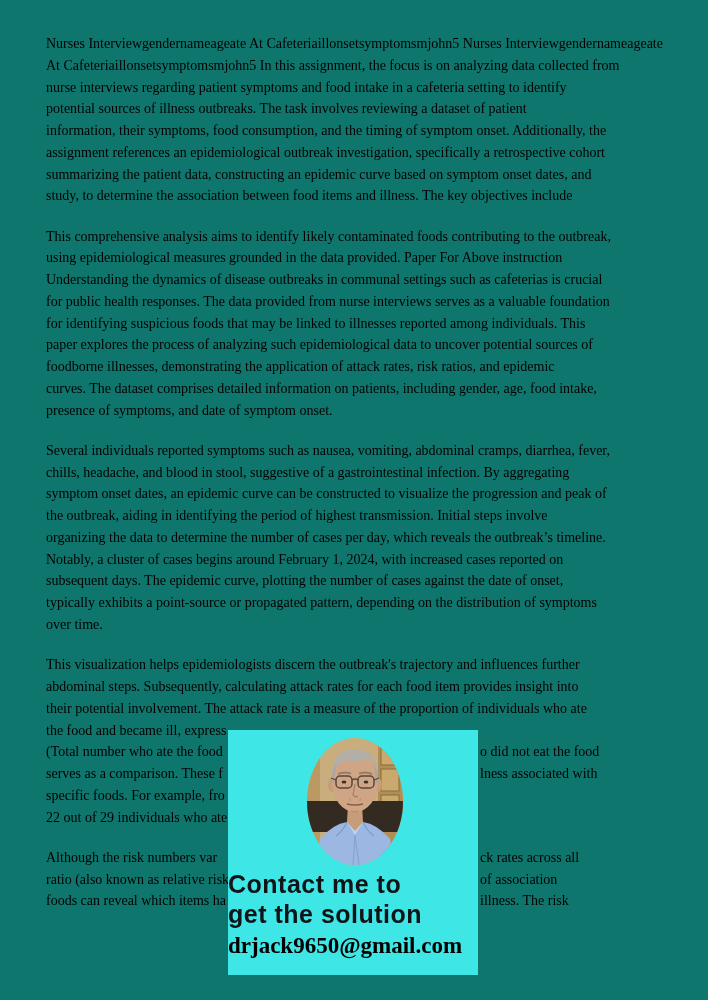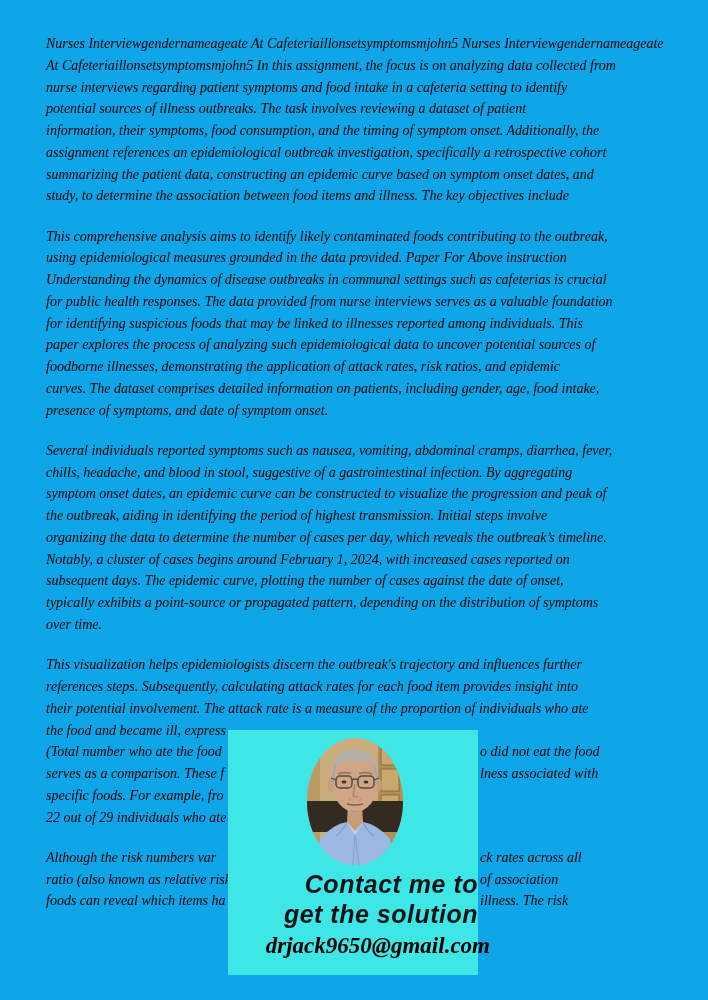--- a/index.html
+++ b/index.html
@@ -3,21 +3,21 @@
 <meta charset="utf-8">
 <style>
   html, body { margin: 0; padding: 0; }
   body {
     width: 708px; height: 1000px;
     background: #ffffff;
     font-family: "Liberation Serif", serif;
     position: relative;
     overflow: hidden;
   }
-  .page { position: absolute; inset: 0; background: #0ea5e9; font-style: italic; }
+  .page { position: absolute; inset: 0; background: #0f766e; }
 
   
   .text-flow {
     position: absolute;
     left: 46px; top: 33px;
     width: 630px;
     font-size: 14px;
     color: #000000;
   }
   .paragraph { margin: 0 0 18.6px 0; }
@@ -27,21 +27,21 @@
     line-height: 21.75px;
     white-space: nowrap;
   }
   .frag-right { position: absolute; left: 434px; top: 0; }
 
   
   .overlay {
     position: absolute;
     left: 228px; top: 730px;
     width: 250px; height: 245px;
-    text-align: right;
+    text-align: left;
     cursor: pointer;
   }
   .portrait {
     position: absolute;
     left: 79px; top: 8px;
     width: 96px; height: 127px;
     border-radius: 50%;
     overflow: hidden;
   }
   .portrait svg { display: block; width: 100%; height: 100%; }
@@ -55,21 +55,20 @@
     letter-spacing: 0.5px;
     color: #101418;
   }
   .email {
     position: absolute;
     top: 203px; left: 0; width: 100%;
     font-family: "Liberation Serif", serif;
     font-weight: 700;
     font-size: 23px;
     color: #000000;
-    padding-left: 12px;
   }
 </style>
 </head>
 <body>
 
 <div class="page">
 
   <div class="text-flow" id="text-flow">
       <div class="paragraph">
         <div class="line">Nurses Interviewgendernameageate At Cafeteriaillonsetsymptomsmjohn5 Nurses Interviewgendernameageate</div>
@@ -98,21 +97,21 @@
         <div class="line">symptom onset dates, an epidemic curve can be constructed to visualize the progression and peak of</div>
         <div class="line">the outbreak, aiding in identifying the period of highest transmission. Initial steps involve</div>
         <div class="line">organizing the data to determine the number of cases per day, which reveals the outbreak’s timeline.</div>
         <div class="line">Notably, a cluster of cases begins around February 1, 2024, with increased cases reported on</div>
         <div class="line">subsequent days. The epidemic curve, plotting the number of cases against the date of onset,</div>
         <div class="line">typically exhibits a point-source or propagated pattern, depending on the distribution of symptoms</div>
         <div class="line">over time.</div>
       </div>
       <div class="paragraph">
         <div class="line">This visualization helps epidemiologists discern the outbreak's trajectory and influences further</div>
-        <div class="line">references steps. Subsequently, calculating attack rates for each food item provides insight into</div>
+        <div class="line">abdominal steps. Subsequently, calculating attack rates for each food item provides insight into</div>
         <div class="line">their potential involvement. The attack rate is a measure of the proportion of individuals who ate</div>
         <div class="line"><span class="frag-left">the food and became ill, express</span></div>
         <div class="line"><span class="frag-left">(Total number who ate the food</span><span class="frag-right">o did not eat the food</span></div>
         <div class="line"><span class="frag-left">serves as a comparison. These f</span><span class="frag-right">lness associated with</span></div>
         <div class="line"><span class="frag-left">specific foods. For example, fro</span></div>
         <div class="line"><span class="frag-left">22 out of 29 individuals who ate</span><span class="frag-right"></span></div>
       </div>
       <div class="paragraph">
         <div class="line"><span class="frag-left">Although the risk numbers var</span><span class="frag-right">ck rates across all</span></div>
         <div class="line"><span class="frag-left">ratio (also known as relative risk</span><span class="frag-right">of association</span></div>

